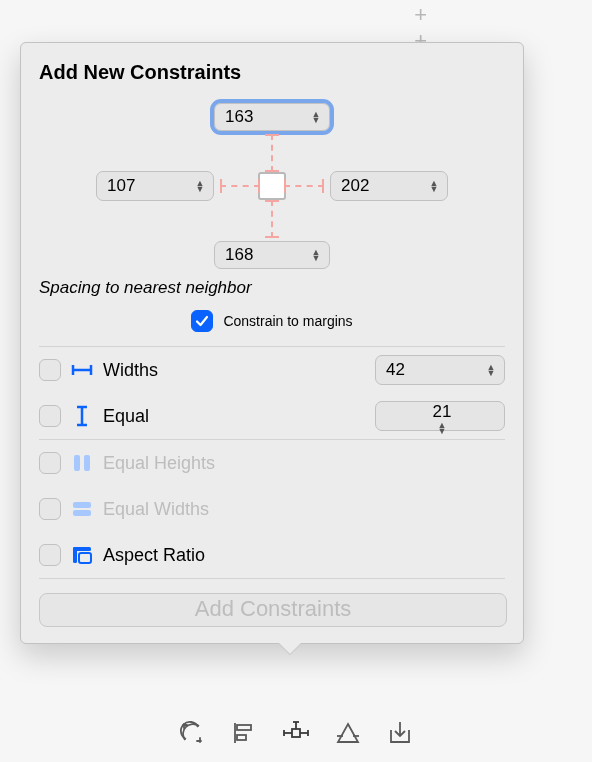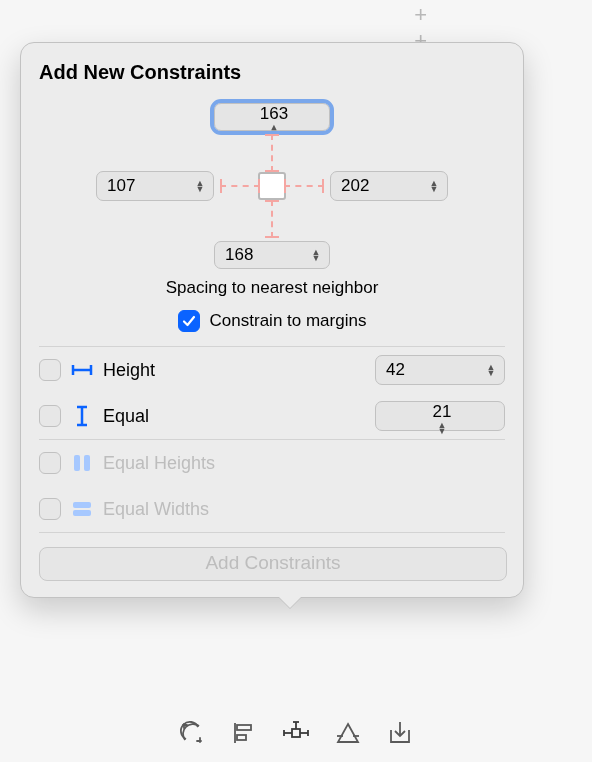--- a/index.html
+++ b/index.html
@@ -26,21 +26,21 @@
   .bg-plus.p1 { top: 4px;  right: 165px; }
   .bg-plus.p2 { top: 30px; right: 165px; }
 
   .popover {
     position: absolute;
     top: 42px;
     left: 20px;
     width: 504px;
     background: #ececec;
     border: 1px solid #c2c2c2;
-    border-radius: 14px;
+    border-radius: 6px;
     box-shadow: 0 12px 30px rgba(0,0,0,0.18);
     padding: 18px 18px 16px 18px;
     box-sizing: border-box;
   }
   .popover-arrow {
     position: absolute;
     bottom: -12px;
     left: 257px;
     width: 24px;
     height: 12px;
@@ -90,21 +90,20 @@
     font-size: 17px;
     min-width: 118px;
     box-sizing: border-box;
     justify-content: space-between;
     cursor: default;
   }
   .combo.selected {
     outline: 4px solid #7aa7eb;
     outline-offset: 0px;
     border-radius: 7px;
-    flex-direction: column;
   }
   .combo .txt { color: #000; }
   .combo .arrows {
     width: 14px;
     display: flex;
     flex-direction: column;
     align-items: center;
     line-height: 6px;
     color: #555;
   }
@@ -164,24 +163,25 @@
     position: absolute;
     height: 2px;
     width: 14px;
     background: #f5a6a2;
     left: -6px;
   }
   .strut-v .cap.top    { top: 0; }
   .strut-v .cap.bottom { bottom: 0; }
 
   .caption {
-    text-align: center;
+    text-align: left;
     font-size: 17px;
     color: #000;
     margin-top: 4px;
+    font-style: italic;
   }
 
   .chk-row {
     display: flex;
     align-items: center;
     justify-content: center;
     gap: 10px;
     margin: 12px 0 14px 0;
   }
   .chk {
@@ -233,21 +233,21 @@
   .icon svg { display: block; }
 
   .btn-wide {
     display: block;
     width: 100%;
     height: 32px;
     border: 1px solid #c9c9c9;
     border-radius: 8px;
     background: #e6e6e6;
     color: #bdbdbd;
-    font-size: 19px;
+    font-size: 22px;
     font-weight: 500;
     text-align: center;
     line-height: 30px;
     margin-top: 14px;
     cursor: default;
   }
 
   
   .toolbar {
     position: absolute;
@@ -353,35 +353,35 @@
   </div>
 
   <div class="caption">Spacing to nearest neighbor</div>
 
   <div class="chk-row">
     <span class="chk checked">
       <svg width="14" height="14" viewBox="0 0 14 14">
           <path d="M2 7.5 L5.5 11 L12 3" stroke="#fff" stroke-width="2.2" fill="none" stroke-linecap="round" stroke-linejoin="round"></path>
         </svg>
     </span>
-    <span style="font-size:17px;">Constrain to margins</span>
+    <span style="font-size:14px;">Constrain to margins</span>
   </div>
 
   <hr class="sep">
 
   <div class="opt-row">
     <span class="chk"></span>
     <span class="icon">
       <svg width="22" height="14" viewBox="0 0 22 14">
         <line x1="2" y1="7" x2="20" y2="7" stroke="#0a63ff" stroke-width="2.5"></line>
         <line x1="2" y1="2" x2="2" y2="12" stroke="#0a63ff" stroke-width="2.5"></line>
         <line x1="20" y1="2" x2="20" y2="12" stroke="#0a63ff" stroke-width="2.5"></line>
       </svg>
     </span>
-    <span class="lbl">Height</span>
+    <span class="lbl">Widths</span>
     <span class="spacer"></span>
     <div class="combo" style="min-width:130px;text-align:right;">
       <span class="txt">42</span>
       <span class="arrows">
           <span class="up">▲</span>
           <span class="dn">▼</span>
         </span>
     </div>
   </div>
 
@@ -422,20 +422,31 @@
     <span class="chk"></span>
     <span class="icon">
       <svg width="22" height="18" viewBox="0 0 22 18">
         <rect x="2" y="2" width="18" height="6" rx="2" fill="#a6c8ff"></rect>
         <rect x="2" y="10" width="18" height="6" rx="2" fill="#a6c8ff"></rect>
       </svg>
     </span>
     <span class="lbl">Equal Widths</span>
   </div>
 
+  <div class="opt-row">
+    <span class="chk"></span>
+    <span class="icon">
+      <svg width="22" height="20" viewBox="0 0 22 20">
+        <rect x="2" y="2" width="18" height="4" rx="1.5" fill="#0a63ff"></rect>
+        <rect x="2" y="2" width="4" height="16" rx="1.5" fill="#0a63ff"></rect>
+        <rect x="8" y="8" width="12" height="10" rx="2" fill="none" stroke="#0a63ff" stroke-width="2"></rect>
+      </svg>
+    </span>
+    <span class="lbl">Aspect Ratio</span>
+  </div>
 
   <hr class="sep">
 
   <div class="btn-wide">Add Constraints</div>
 
   <div class="popover-arrow"></div>
 </div>
 
 <div class="toolbar">
   <span class="tb-btn">

